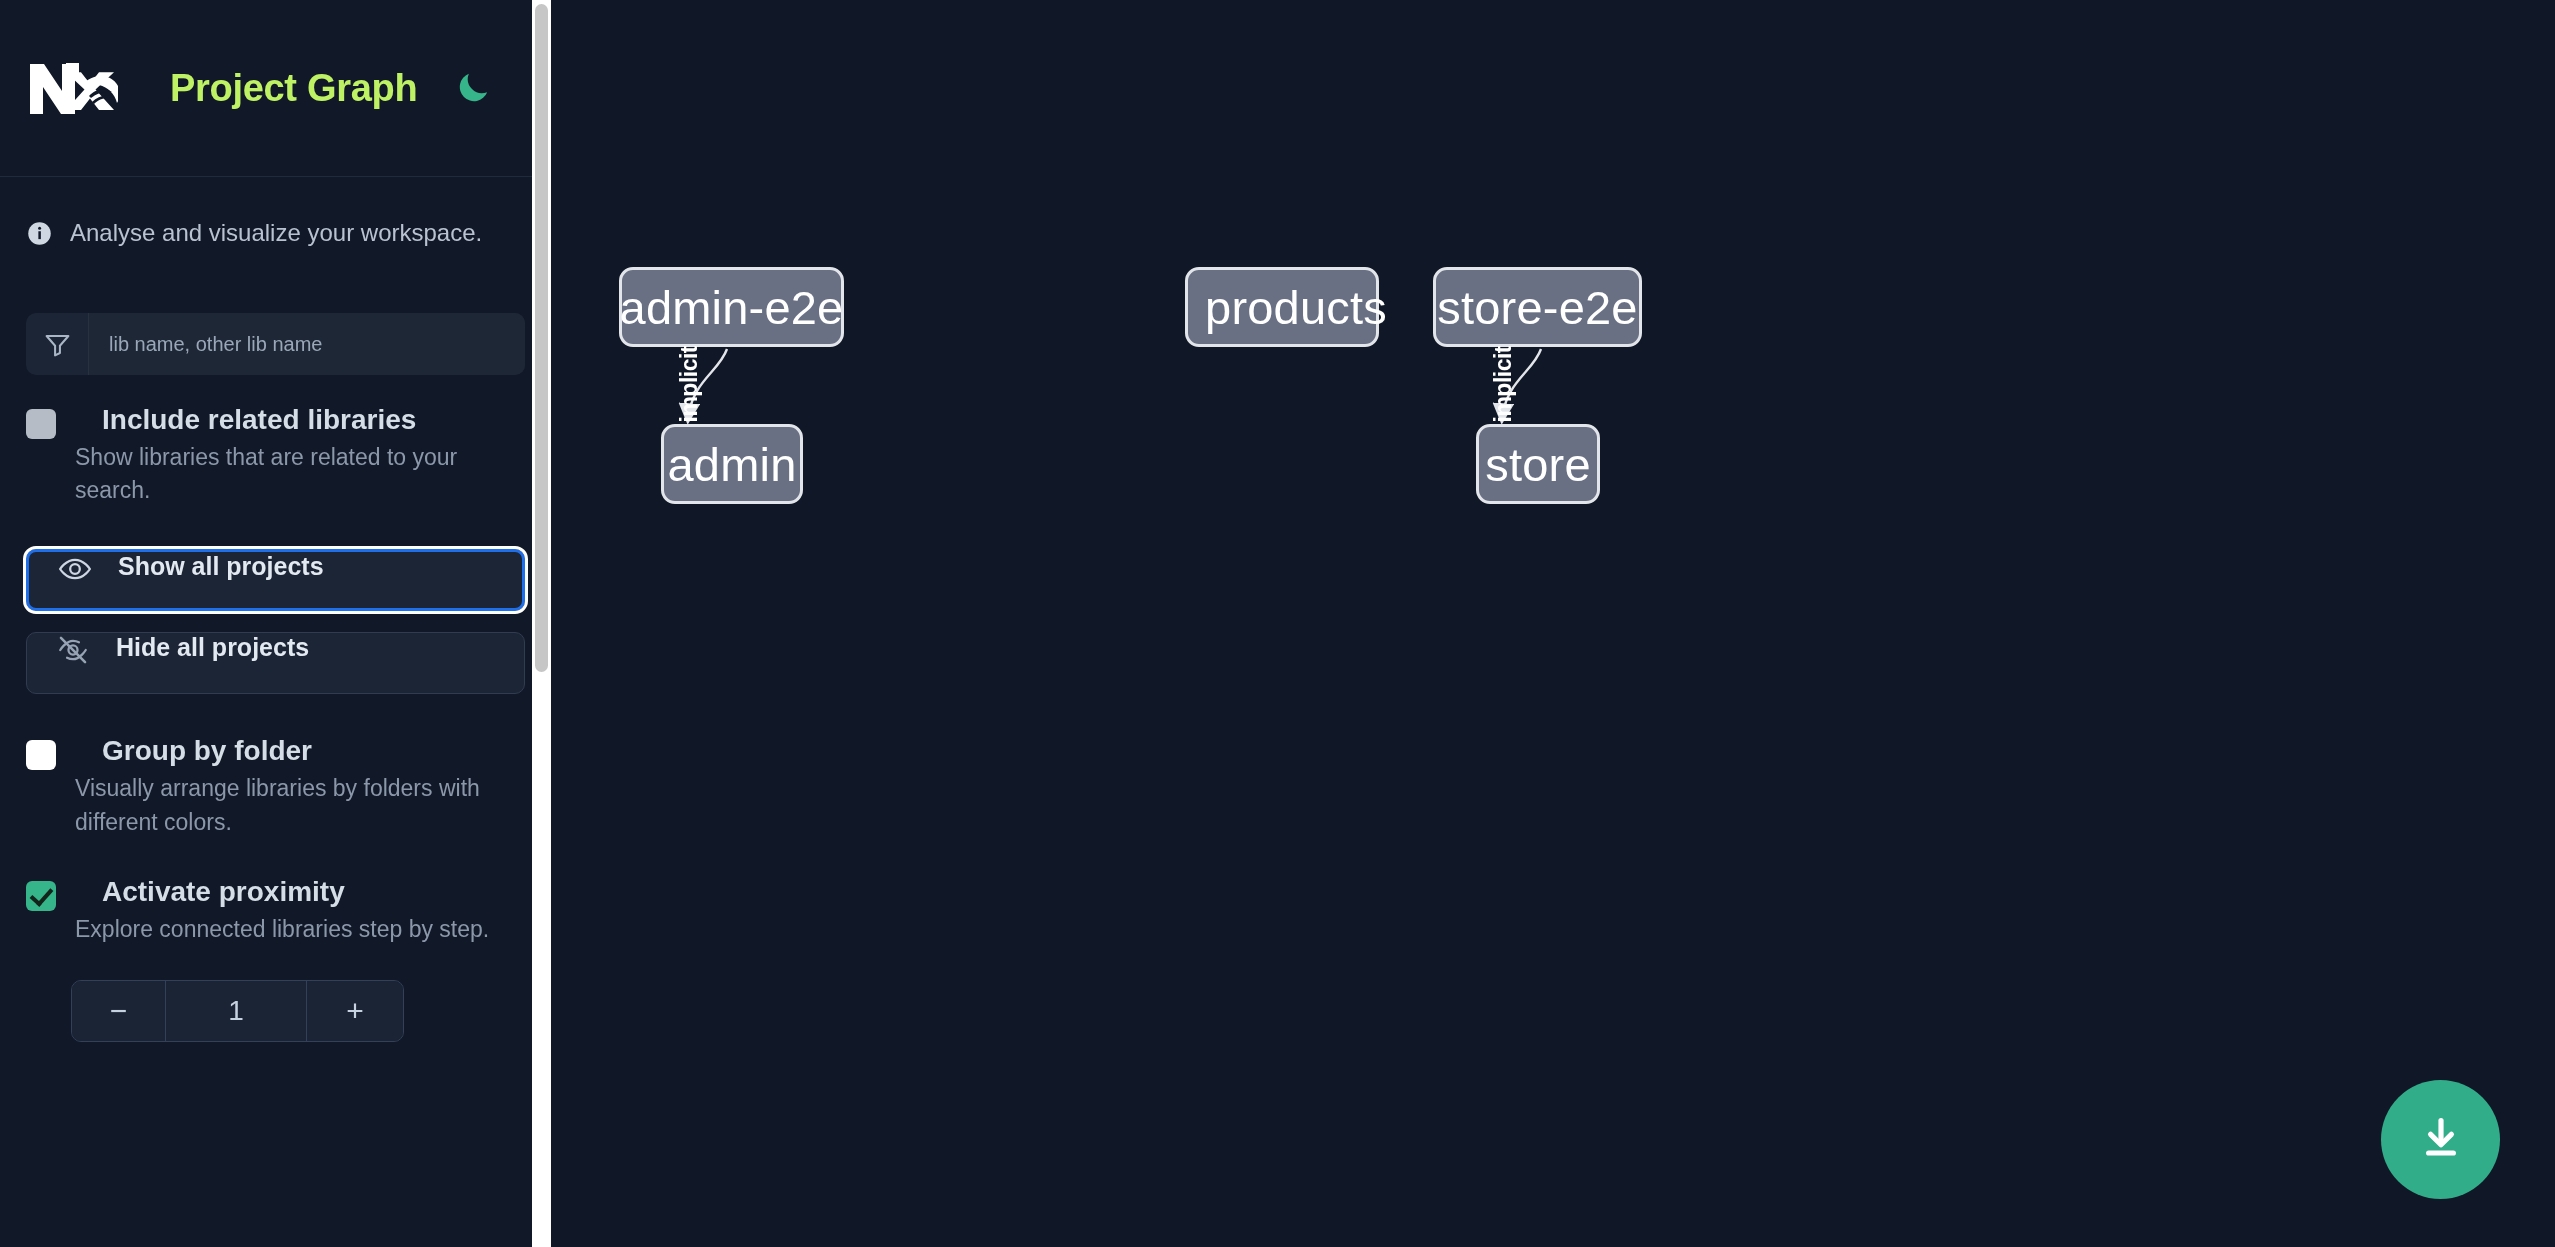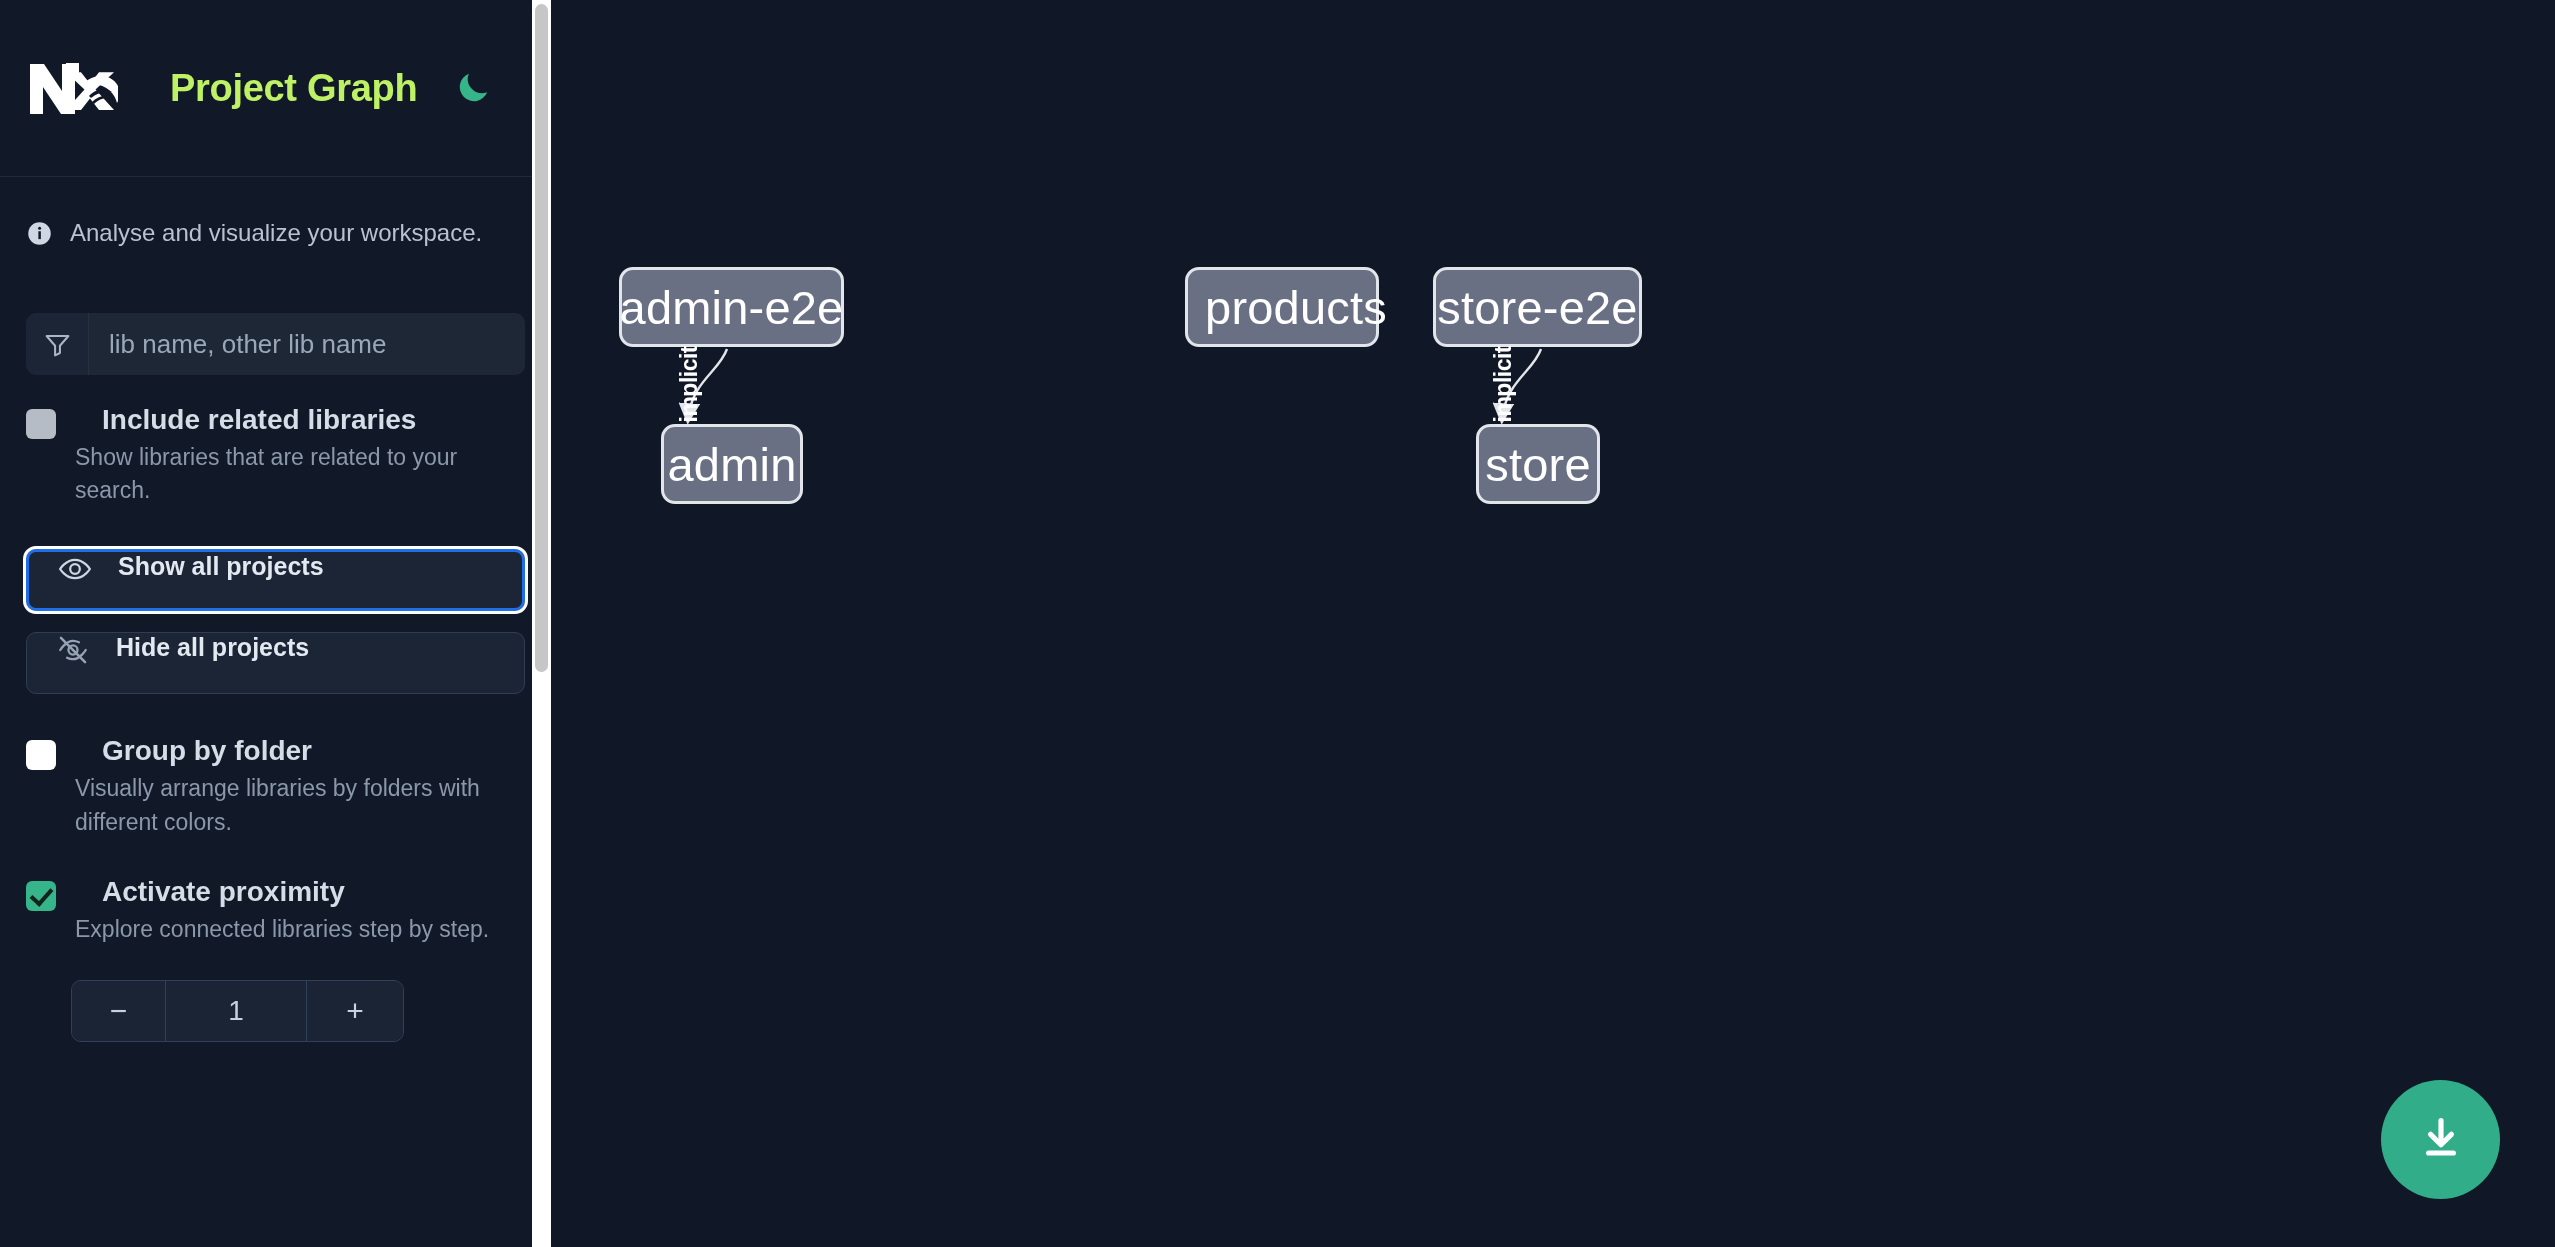--- a/index.html
+++ b/index.html
@@ -57,21 +57,21 @@
   .filter-icon-wrap {
     width: 63px; flex: 0 0 63px;
     display: flex; align-items: center; justify-content: center;
     border-right: 1px solid #273142;
   }
   .filter-input {
     flex: 1 1 auto;
     background: #1e2736;
     border: none; outline: none;
     color: #e4eaf2;
-    font-size: 26px;
+    font-size: 20px;
     font-family: "Liberation Sans", sans-serif;
     padding: 0 20px;
   }
   .filter-input::placeholder { color: #9aa7b8; }
 
   .opt-row {
     display: flex; align-items: flex-start; gap: 19px;
     margin-top: 30px;
   }
   .chk {

